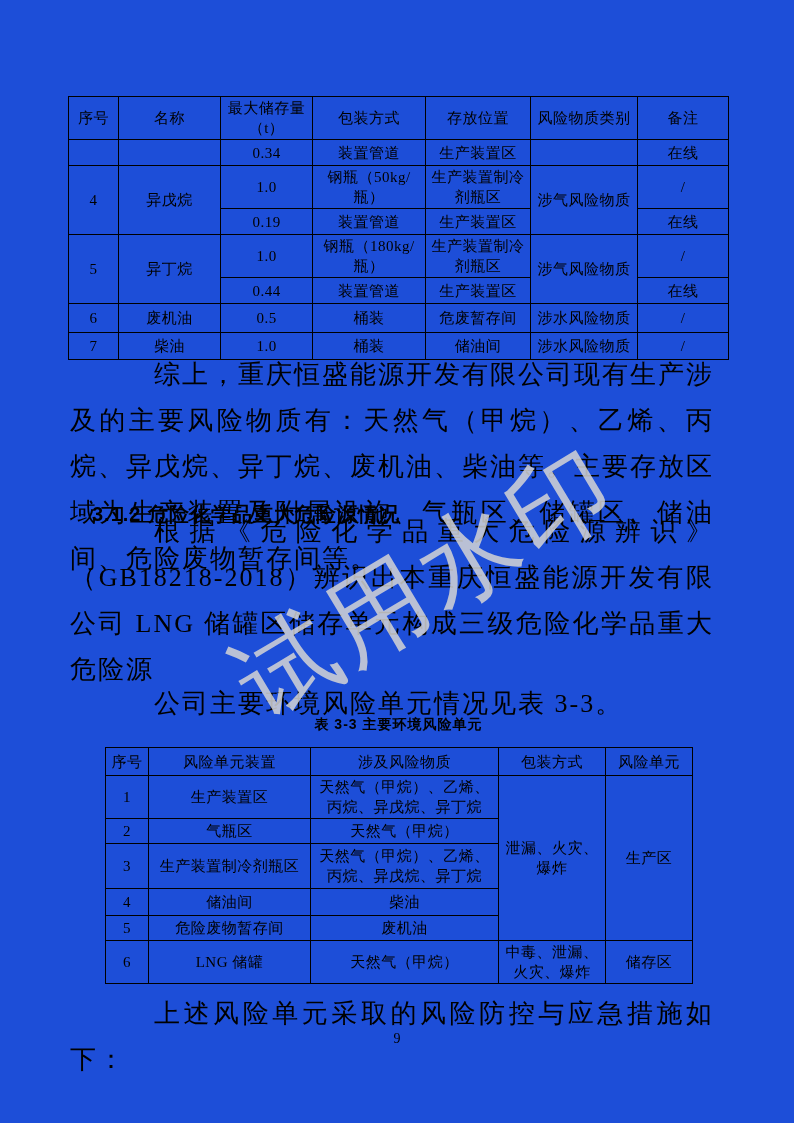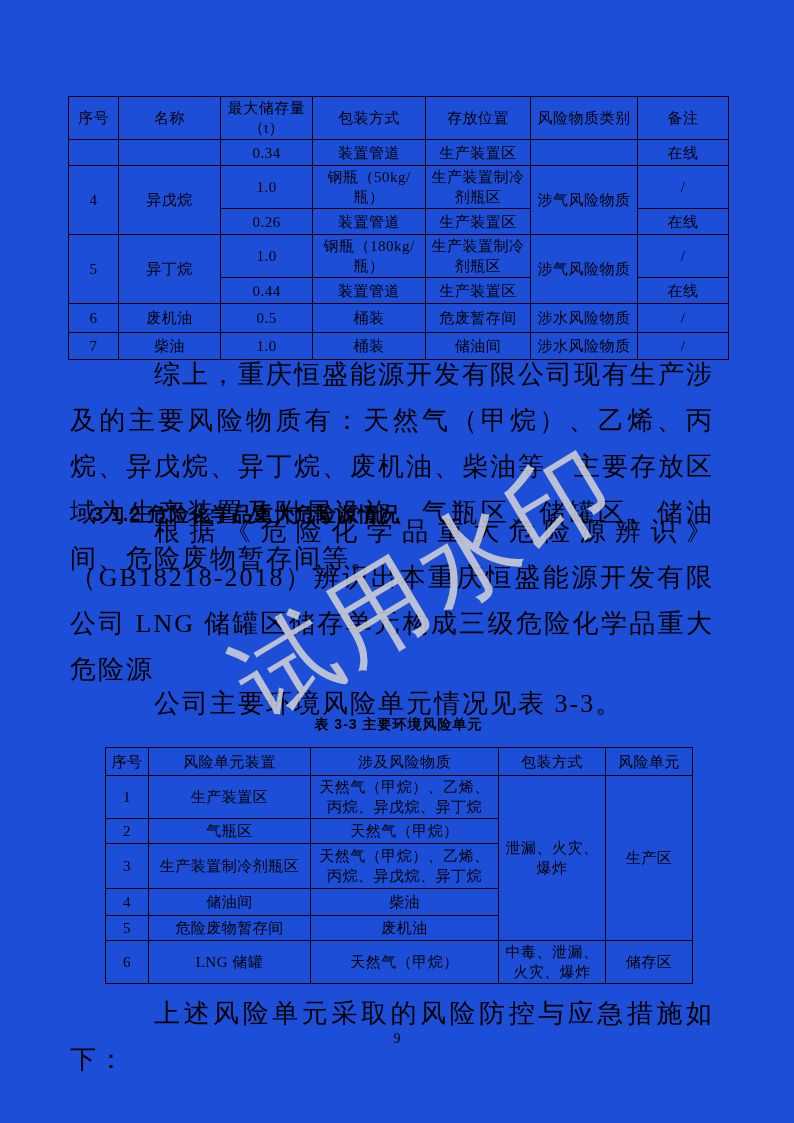--- a/index.html
+++ b/index.html
@@ -92,21 +92,21 @@
       <tr class="h41">
         <td rowspan="2">4</td>
         <td rowspan="2">异戊烷</td>
         <td>1.0</td>
         <td>钢瓶（50kg/瓶）</td>
         <td>生产装置制冷剂瓶区</td>
         <td rowspan="2">涉气风险物质</td>
         <td>/</td>
       </tr>
       <tr class="h26">
-        <td>0.26</td>
+        <td>0.19</td>
         <td>装置管道</td>
         <td>生产装置区</td>
         <td>在线</td>
       </tr>
       <tr class="h41">
         <td rowspan="2">5</td>
         <td rowspan="2">异丁烷</td>
         <td>1.0</td>
         <td>钢瓶（180kg/瓶）</td>
         <td>生产装置制冷剂瓶区</td>

